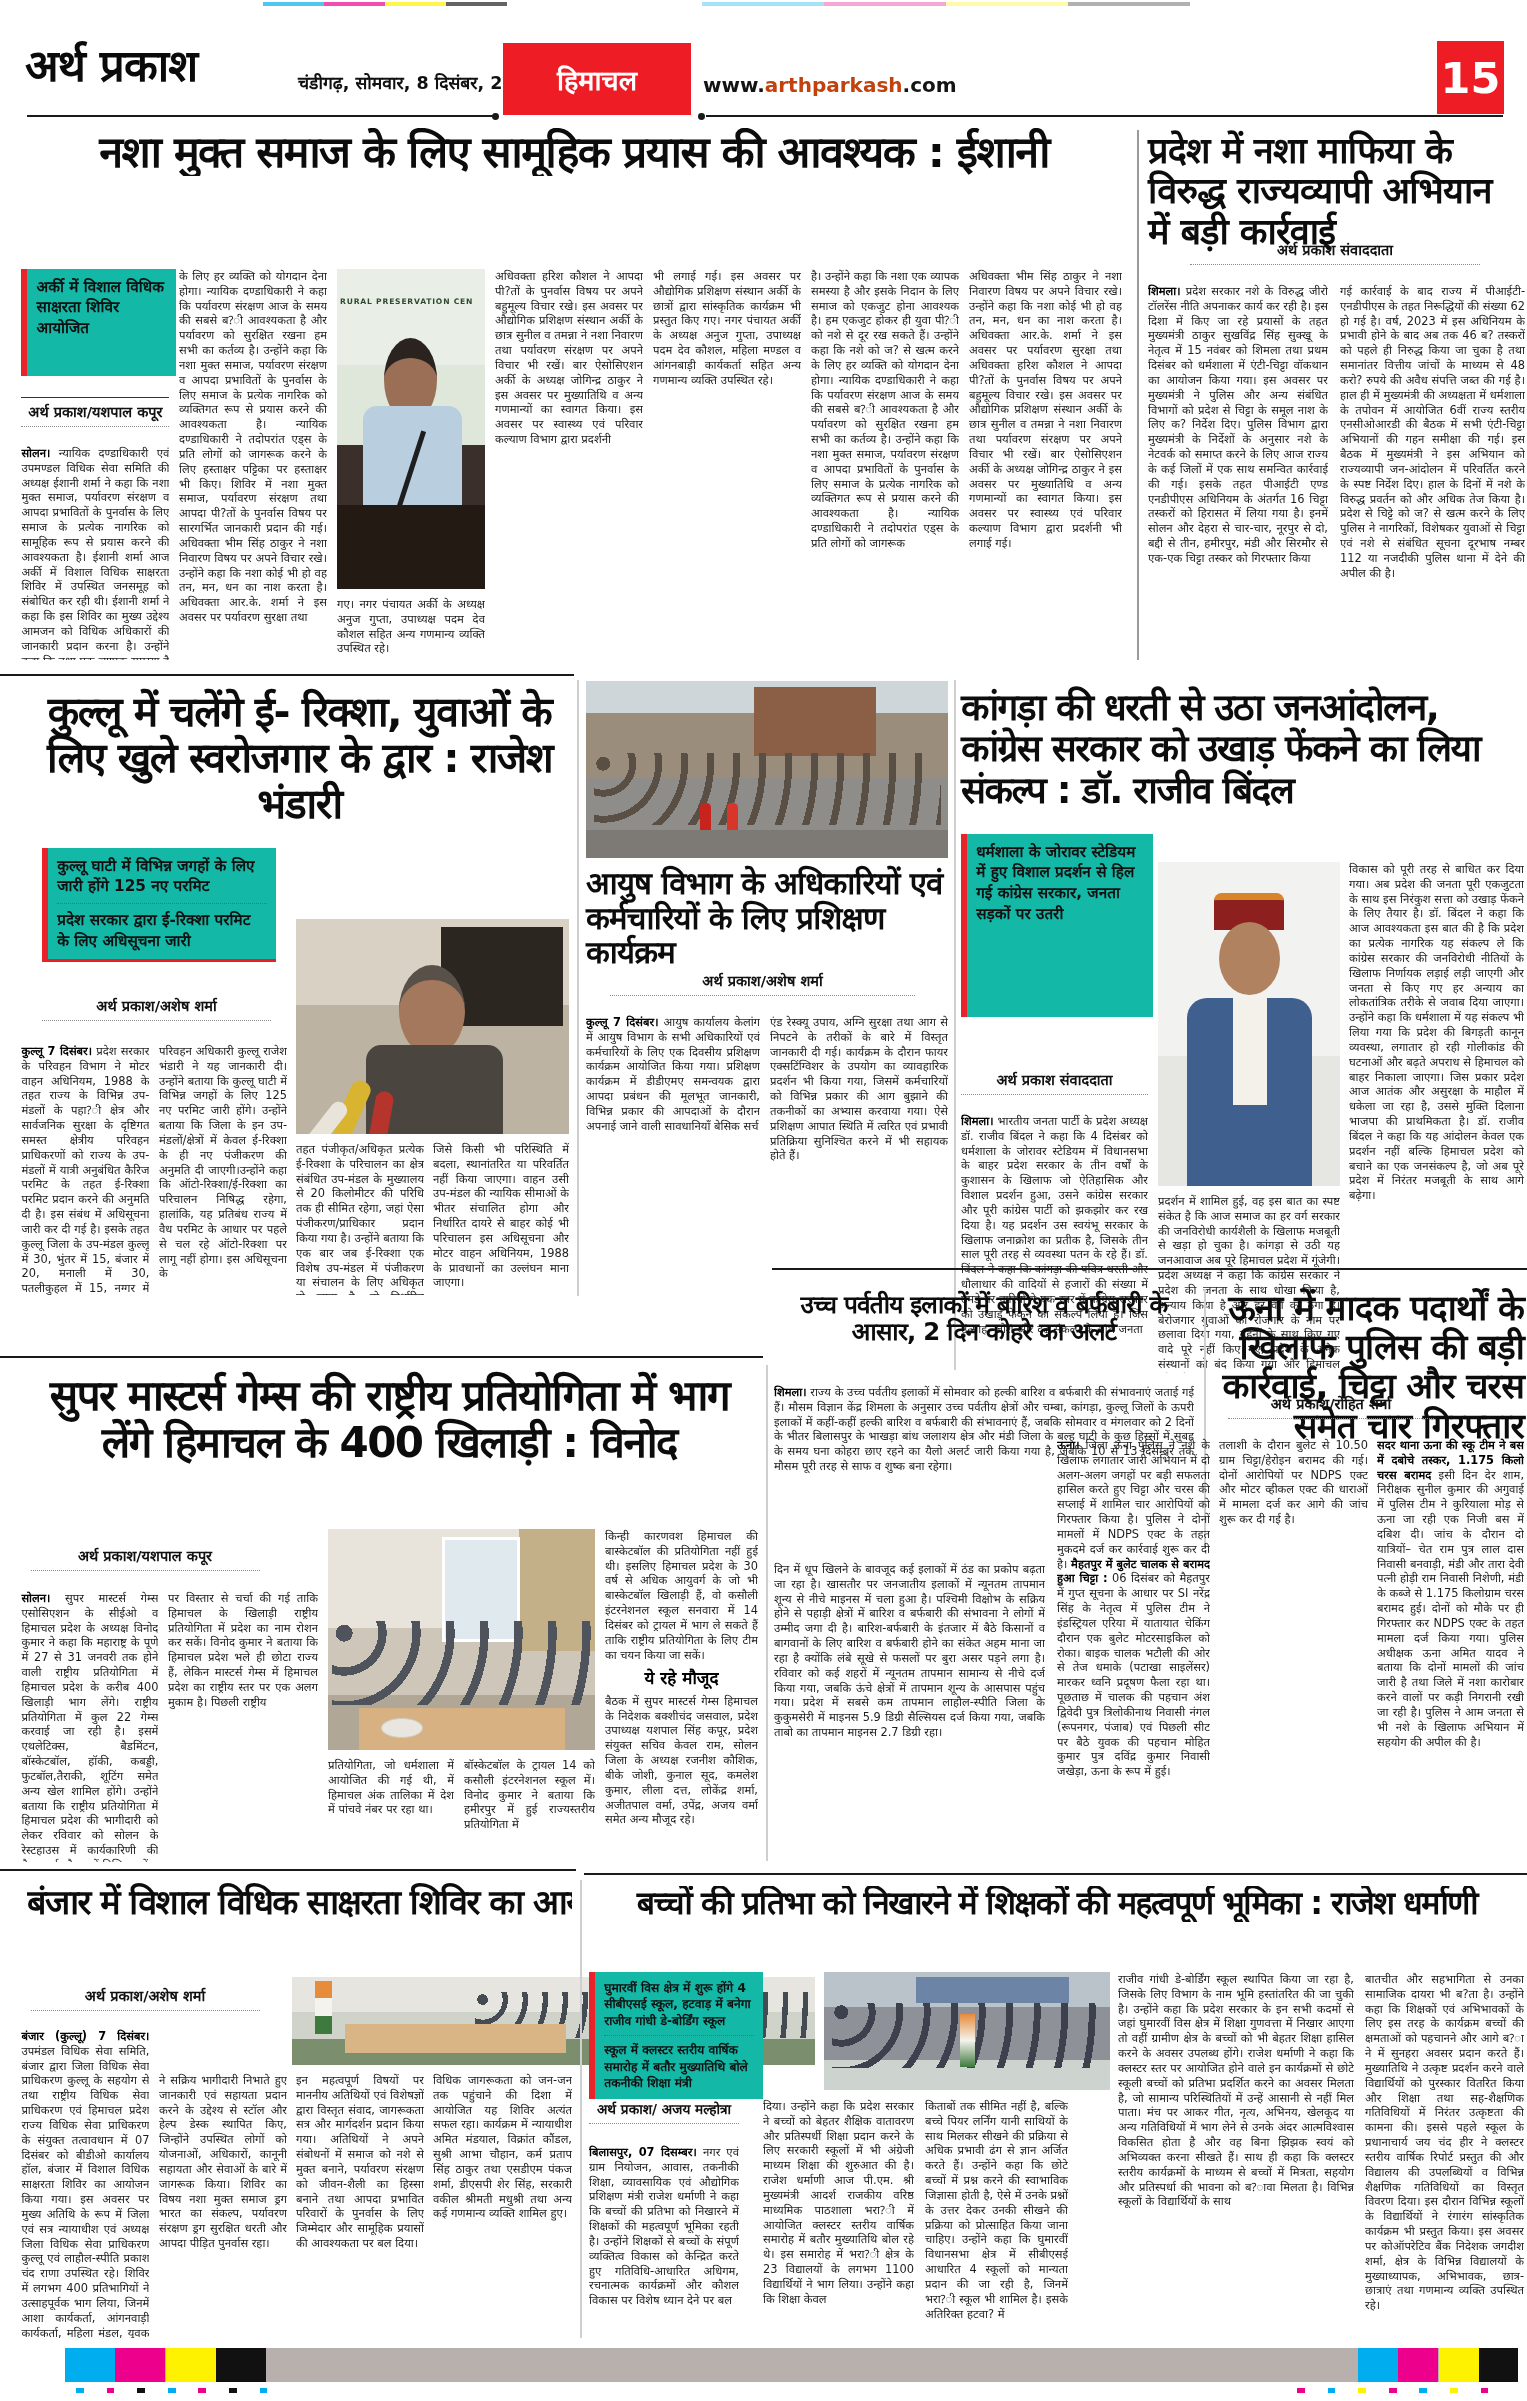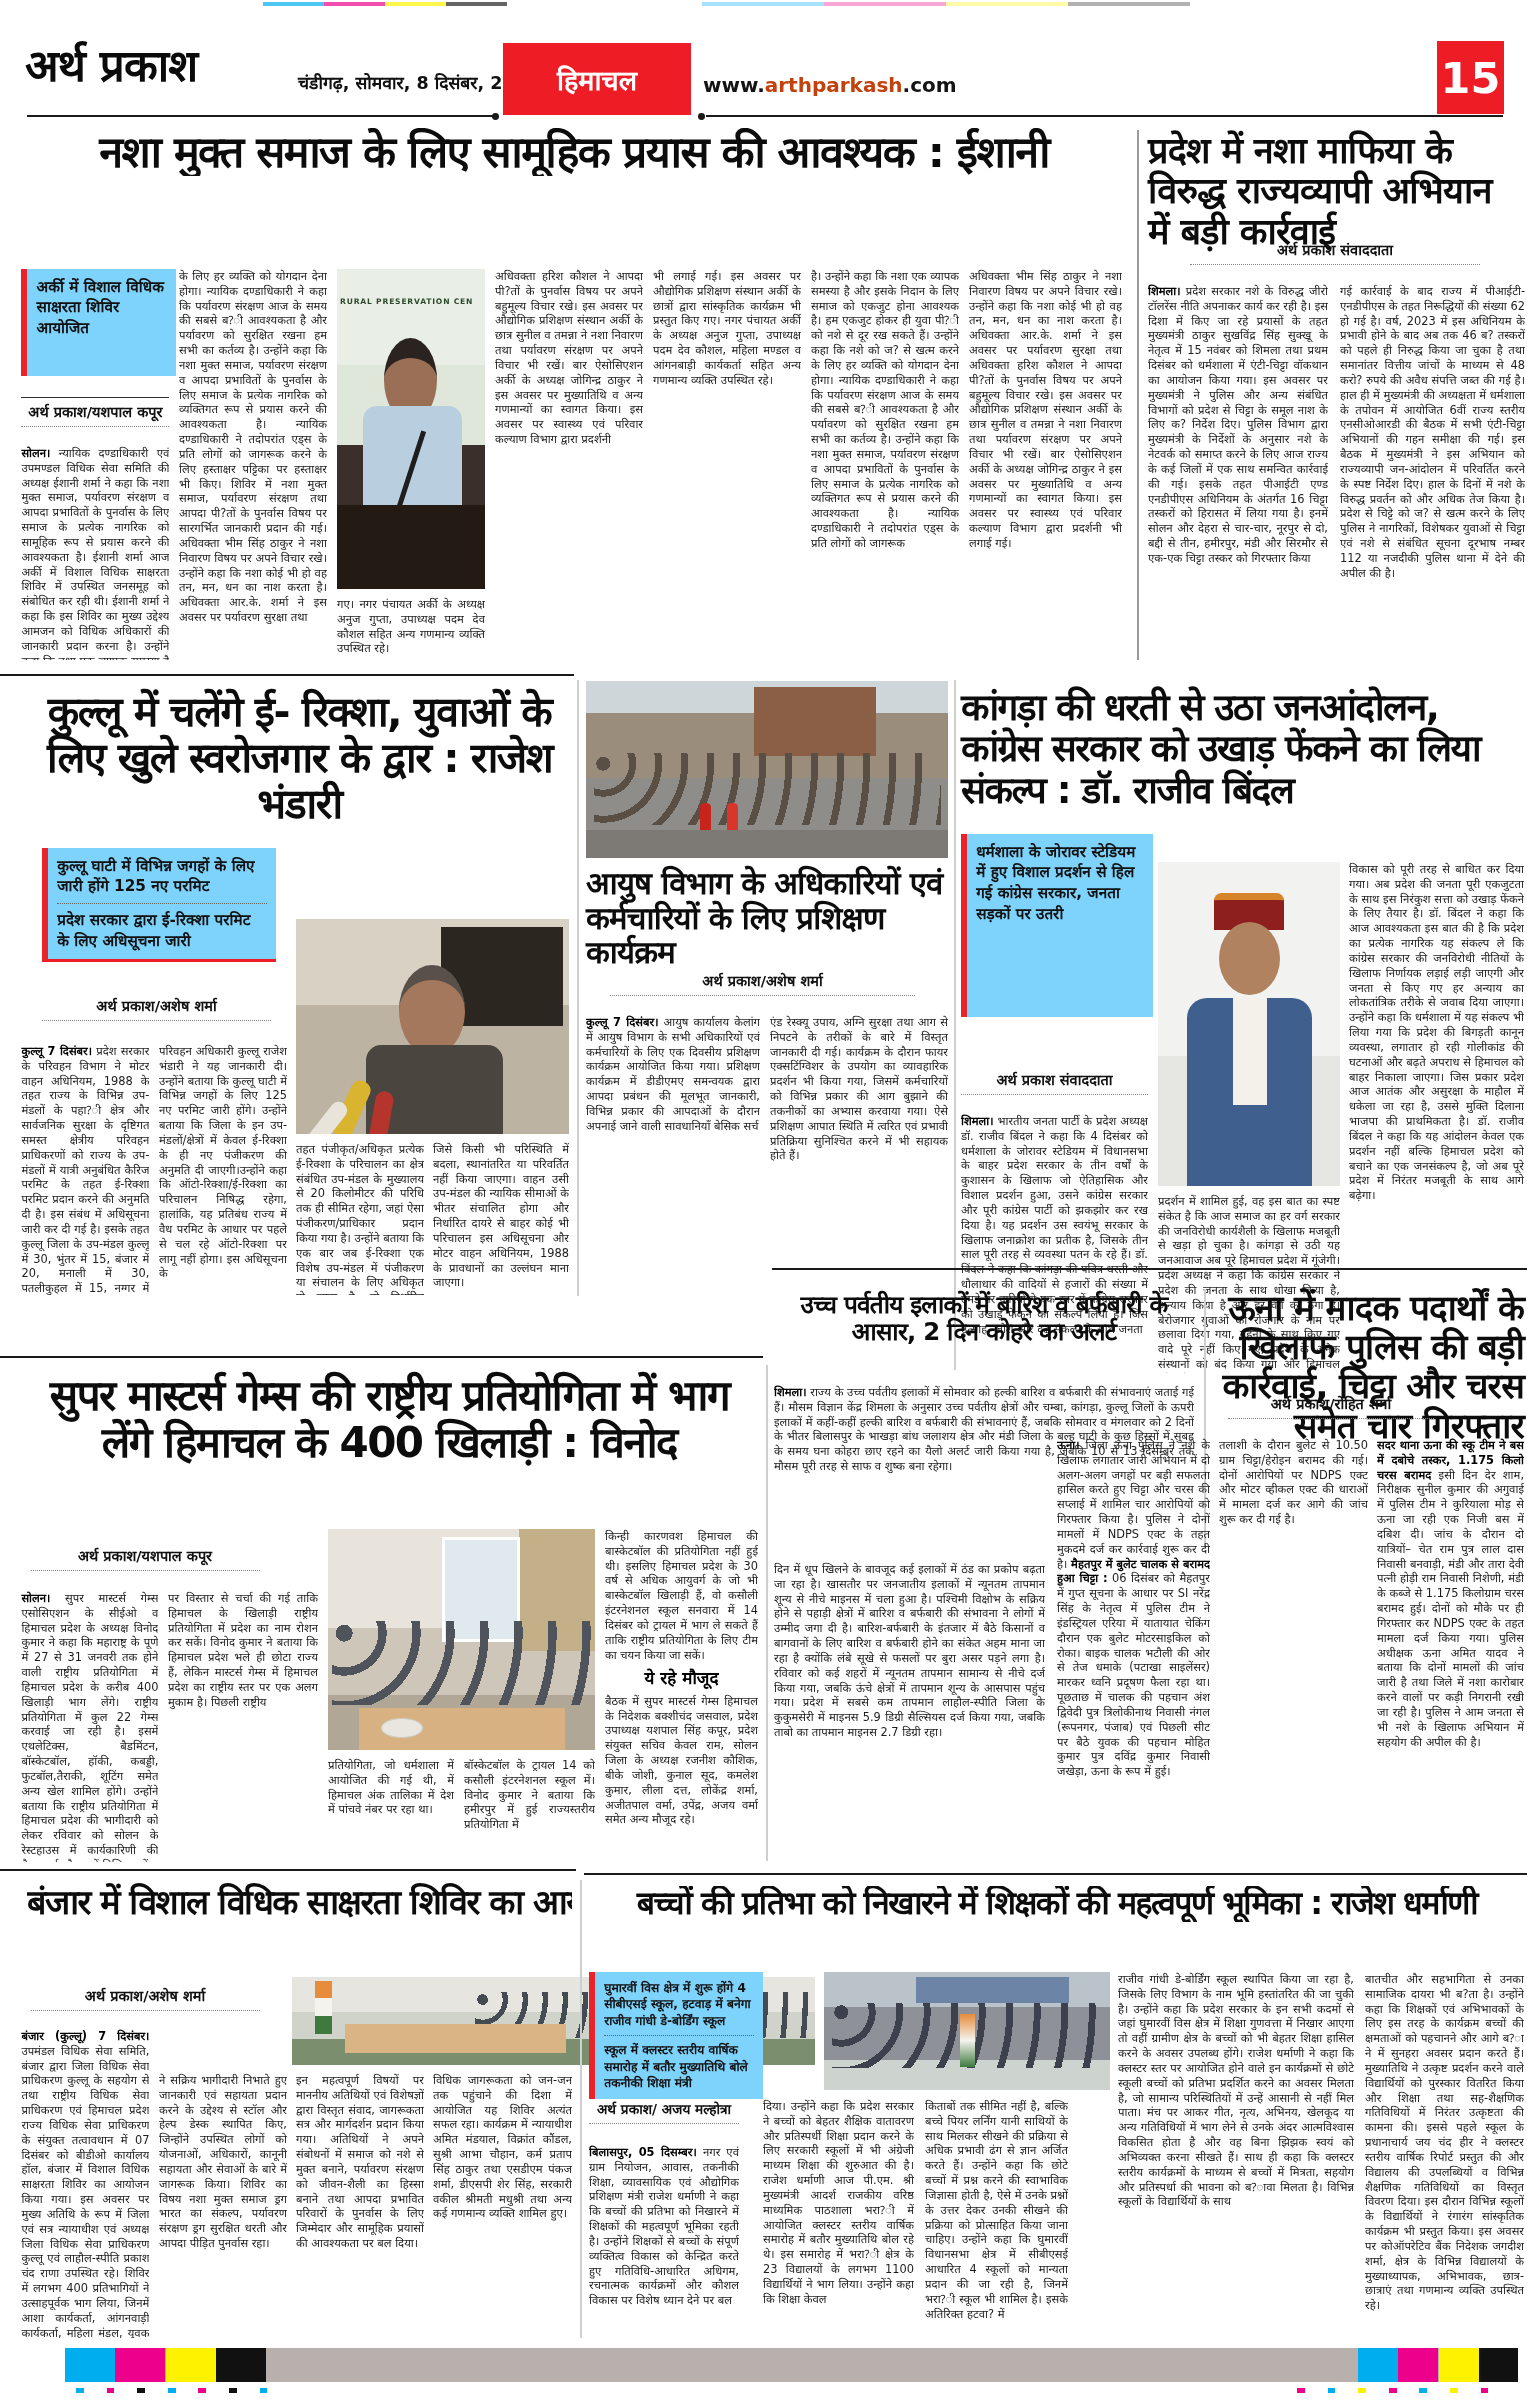--- a/index.html
+++ b/index.html
@@ -5,21 +5,21 @@
   html,body{margin:0;padding:0}
   body{width:1527px;height:2401px;position:relative;background:#ffffff;
        font-family:"DejaVu Sans",sans-serif;color:#141414}
   .abs{position:absolute}
   .hl{font-weight:bold;color:#0c0c0c;letter-spacing:-0.8px;line-height:1.12;text-align:center}
   .bt{font-size:11.4px;line-height:1.3;text-align:justify;color:#1d1d1d;overflow:hidden}
   .lead{font-weight:bold;color:#000}
   .bsub{font-weight:bold;color:#000}
   .byline{font-weight:bold;font-size:14.5px;text-align:center;color:#111;
           padding:3.1px 0 5.3px 0;border-bottom:1.5px dotted #8a8a8a}
-  .subbox{background:#7dd3fc;border-left:6.1px solid #e8232a;padding:7.6px 9.2px;
+  .subbox{background:#14b8a6;border-left:6.1px solid #e8232a;padding:7.6px 9.2px;
           font-weight:bold;font-size:15.3px;line-height:1.35;color:#111}
   .sep{border-top:1.5px dotted #666;margin:6.1px 0;height:0}
   .photo{background:#b3ada3;overflow:hidden}
   .vr{width:1.5px;background:#cfcfcf}
   .hrule{background:#1a1a1a;height:2.3px}
   .dot{width:6.9px;height:6.9px;border-radius:50%;background:#1a1a1a}
   .redbox{background:#ee1c25;color:#fff;font-weight:bold;display:flex;
           align-items:center;justify-content:center}
   .sq{position:absolute;top:0;height:100%}
   .circ{position:absolute;border-radius:50%}
@@ -227,21 +227,21 @@
 </div>
 
 <div class="abs photo" style="left:824px;top:1972px;width:286px;height:118px;background:linear-gradient(180deg,#b9c3c9 0 30%,#8e9298 30% 75%,#cdd3cf 75% 100%)">
   <div class="abs" style="left:92px;top:4.6px;width:153px;height:26px;background:#6c84a5"></div>
   <div class="abs" style="left:7.6px;top:30.5px;width:271px;height:65px;background:repeating-radial-gradient(circle at 9.2px 9.2px,#3c414d 0 6.9px,transparent 6.9px 27.5px)"></div>
   <div class="abs" style="left:136px;top:42px;width:15.3px;height:53px;background:linear-gradient(180deg,#e78c3a,#f5f3ee,#3e7a3e)"></div>
 </div>
 
 <div class="abs byline" style="left:589px;top:2096px;width:150px;font-size:13.7px">अर्थ प्रकाश/ अजय मल्होत्रा</div>
 <div class="abs bt" style="left:589px;top:2145px;width:150px;height:193px">
-  <span class="lead">बिलासपुर, 05 दिसम्बर।</span>
+  <span class="lead">बिलासपुर, 07 दिसम्बर।</span>
   <span>नगर एवं ग्राम नियोजन, आवास, तकनीकी शिक्षा, व्यावसायिक एवं औद्योगिक प्रशिक्षण मंत्री राजेश धर्माणी ने कहा कि बच्चों की प्रतिभा को निखारने में शिक्षकों की महत्वपूर्ण भूमिका रहती है। उन्होंने शिक्षकों से बच्चों के संपूर्ण व्यक्तित्व विकास को केन्द्रित करते हुए गतिविधि-आधारित अधिगम, रचनात्मक कार्यक्रमों और कौशल विकास पर विशेष ध्यान देने पर बल</span>
 </div>
 <div class="abs bt" style="left:763px;top:2099px;width:151px;height:239px">दिया। उन्होंने कहा कि प्रदेश सरकार ने बच्चों को बेहतर शैक्षिक वातावरण और प्रतिस्पर्धी शिक्षा प्रदान करने के लिए सरकारी स्कूलों में भी अंग्रेजी माध्यम शिक्षा की शुरुआत की है। राजेश धर्माणी आज पी.एम. श्री मुख्यमंत्री आदर्श राजकीय वरिष्ठ माध्यमिक पाठशाला भरा?ी में आयोजित क्लस्टर स्तरीय वार्षिक समारोह में बतौर मुख्यातिथि बोल रहे थे। इस समारोह में भरा?ी क्षेत्र के 23 विद्यालयों के लगभग 1100 विद्यार्थियों ने भाग लिया। उन्होंने कहा कि शिक्षा केवल</div>
 <div class="abs bt" style="left:925px;top:2099px;width:143px;height:239px">किताबों तक सीमित नहीं है, बल्कि बच्चे पियर लर्निंग यानी साथियों के साथ मिलकर सीखने की प्रक्रिया से अधिक प्रभावी ढंग से ज्ञान अर्जित करते हैं। उन्होंने कहा कि छोटे बच्चों में प्रश्न करने की स्वाभाविक जिज्ञासा होती है, ऐसे में उनके प्रश्नों के उत्तर देकर उनकी सीखने की प्रक्रिया को प्रोत्साहित किया जाना चाहिए। उन्होंने कहा कि घुमारवीं विधानसभा क्षेत्र में सीबीएसई आधारित 4 स्कूलों को मान्यता प्रदान की जा रही है, जिनमें भरा?ी स्कूल भी शामिल है। इसके अतिरिक्त हटवा? में</div>
 <div class="abs bt" style="left:1118px;top:1972px;width:236px;height:366px">राजीव गांधी डे-बोर्डिंग स्कूल स्थापित किया जा रहा है, जिसके लिए विभाग के नाम भूमि हस्तांतरित की जा चुकी है। उन्होंने कहा कि प्रदेश सरकार के इन सभी कदमों से जहां घुमारवीं विस क्षेत्र में शिक्षा गुणवत्ता में निखार आएगा तो वहीं ग्रामीण क्षेत्र के बच्चों को भी बेहतर शिक्षा हासिल करने के अवसर उपलब्ध होंगे। राजेश धर्माणी ने कहा कि क्लस्टर स्तर पर आयोजित होने वाले इन कार्यक्रमों से छोटे स्कूली बच्चों को प्रतिभा प्रदर्शित करने का अवसर मिलता है, जो सामान्य परिस्थितियों में उन्हें आसानी से नहीं मिल पाता। मंच पर आकर गीत, नृत्य, अभिनय, खेलकूद या अन्य गतिविधियों में भाग लेने से उनके अंदर आत्मविश्वास विकसित होता है और वह बिना झिझक स्वयं को अभिव्यक्त करना सीखते हैं। साथ ही कहा कि क्लस्टर स्तरीय कार्यक्रमों के माध्यम से बच्चों में मित्रता, सहयोग और प्रतिस्पर्धा की भावना को ब?ावा मिलता है। विभिन्न स्कूलों के विद्यार्थियों के साथ</div>
 <div class="abs bt" style="left:1365px;top:1972px;width:159px;height:366px">बातचीत और सहभागिता से उनका सामाजिक दायरा भी ब?ता है। उन्होंने कहा कि शिक्षकों एवं अभिभावकों के लिए इस तरह के कार्यक्रम बच्चों की क्षमताओं को पहचानने और आगे ब?ाने में सुनहरा अवसर प्रदान करते हैं। मुख्यातिथि ने उत्कृष्ट प्रदर्शन करने वाले विद्यार्थियों को पुरस्कार वितरित किया और शिक्षा तथा सह-शैक्षणिक गतिविधियों में निरंतर उत्कृष्टता की कामना की। इससे पहले स्कूल के प्रधानाचार्य जय चंद हीर ने क्लस्टर स्तरीय वार्षिक रिपोर्ट प्रस्तुत की और विद्यालय की उपलब्धियों व विभिन्न शैक्षणिक गतिविधियों का विस्तृत विवरण दिया। इस दौरान विभिन्न स्कूलों के विद्यार्थियों ने रंगारंग सांस्कृतिक कार्यक्रम भी प्रस्तुत किया। इस अवसर पर कोऑपरेटिव बैंक निदेशक जगदीश शर्मा, क्षेत्र के विभिन्न विद्यालयों के मुख्याध्यापक, अभिभावक, छात्र-छात्राएं तथा गणमान्य व्यक्ति उपस्थित रहे।</div>
 
 <div class="abs" style="left:65px;top:2348px;width:1453px;height:34px;background:#b7b0ad">
   <div class="sq" style="left:0;width:50px;background:#00aeef"></div>
   <div class="sq" style="left:50px;width:50px;background:#ec008c"></div>

